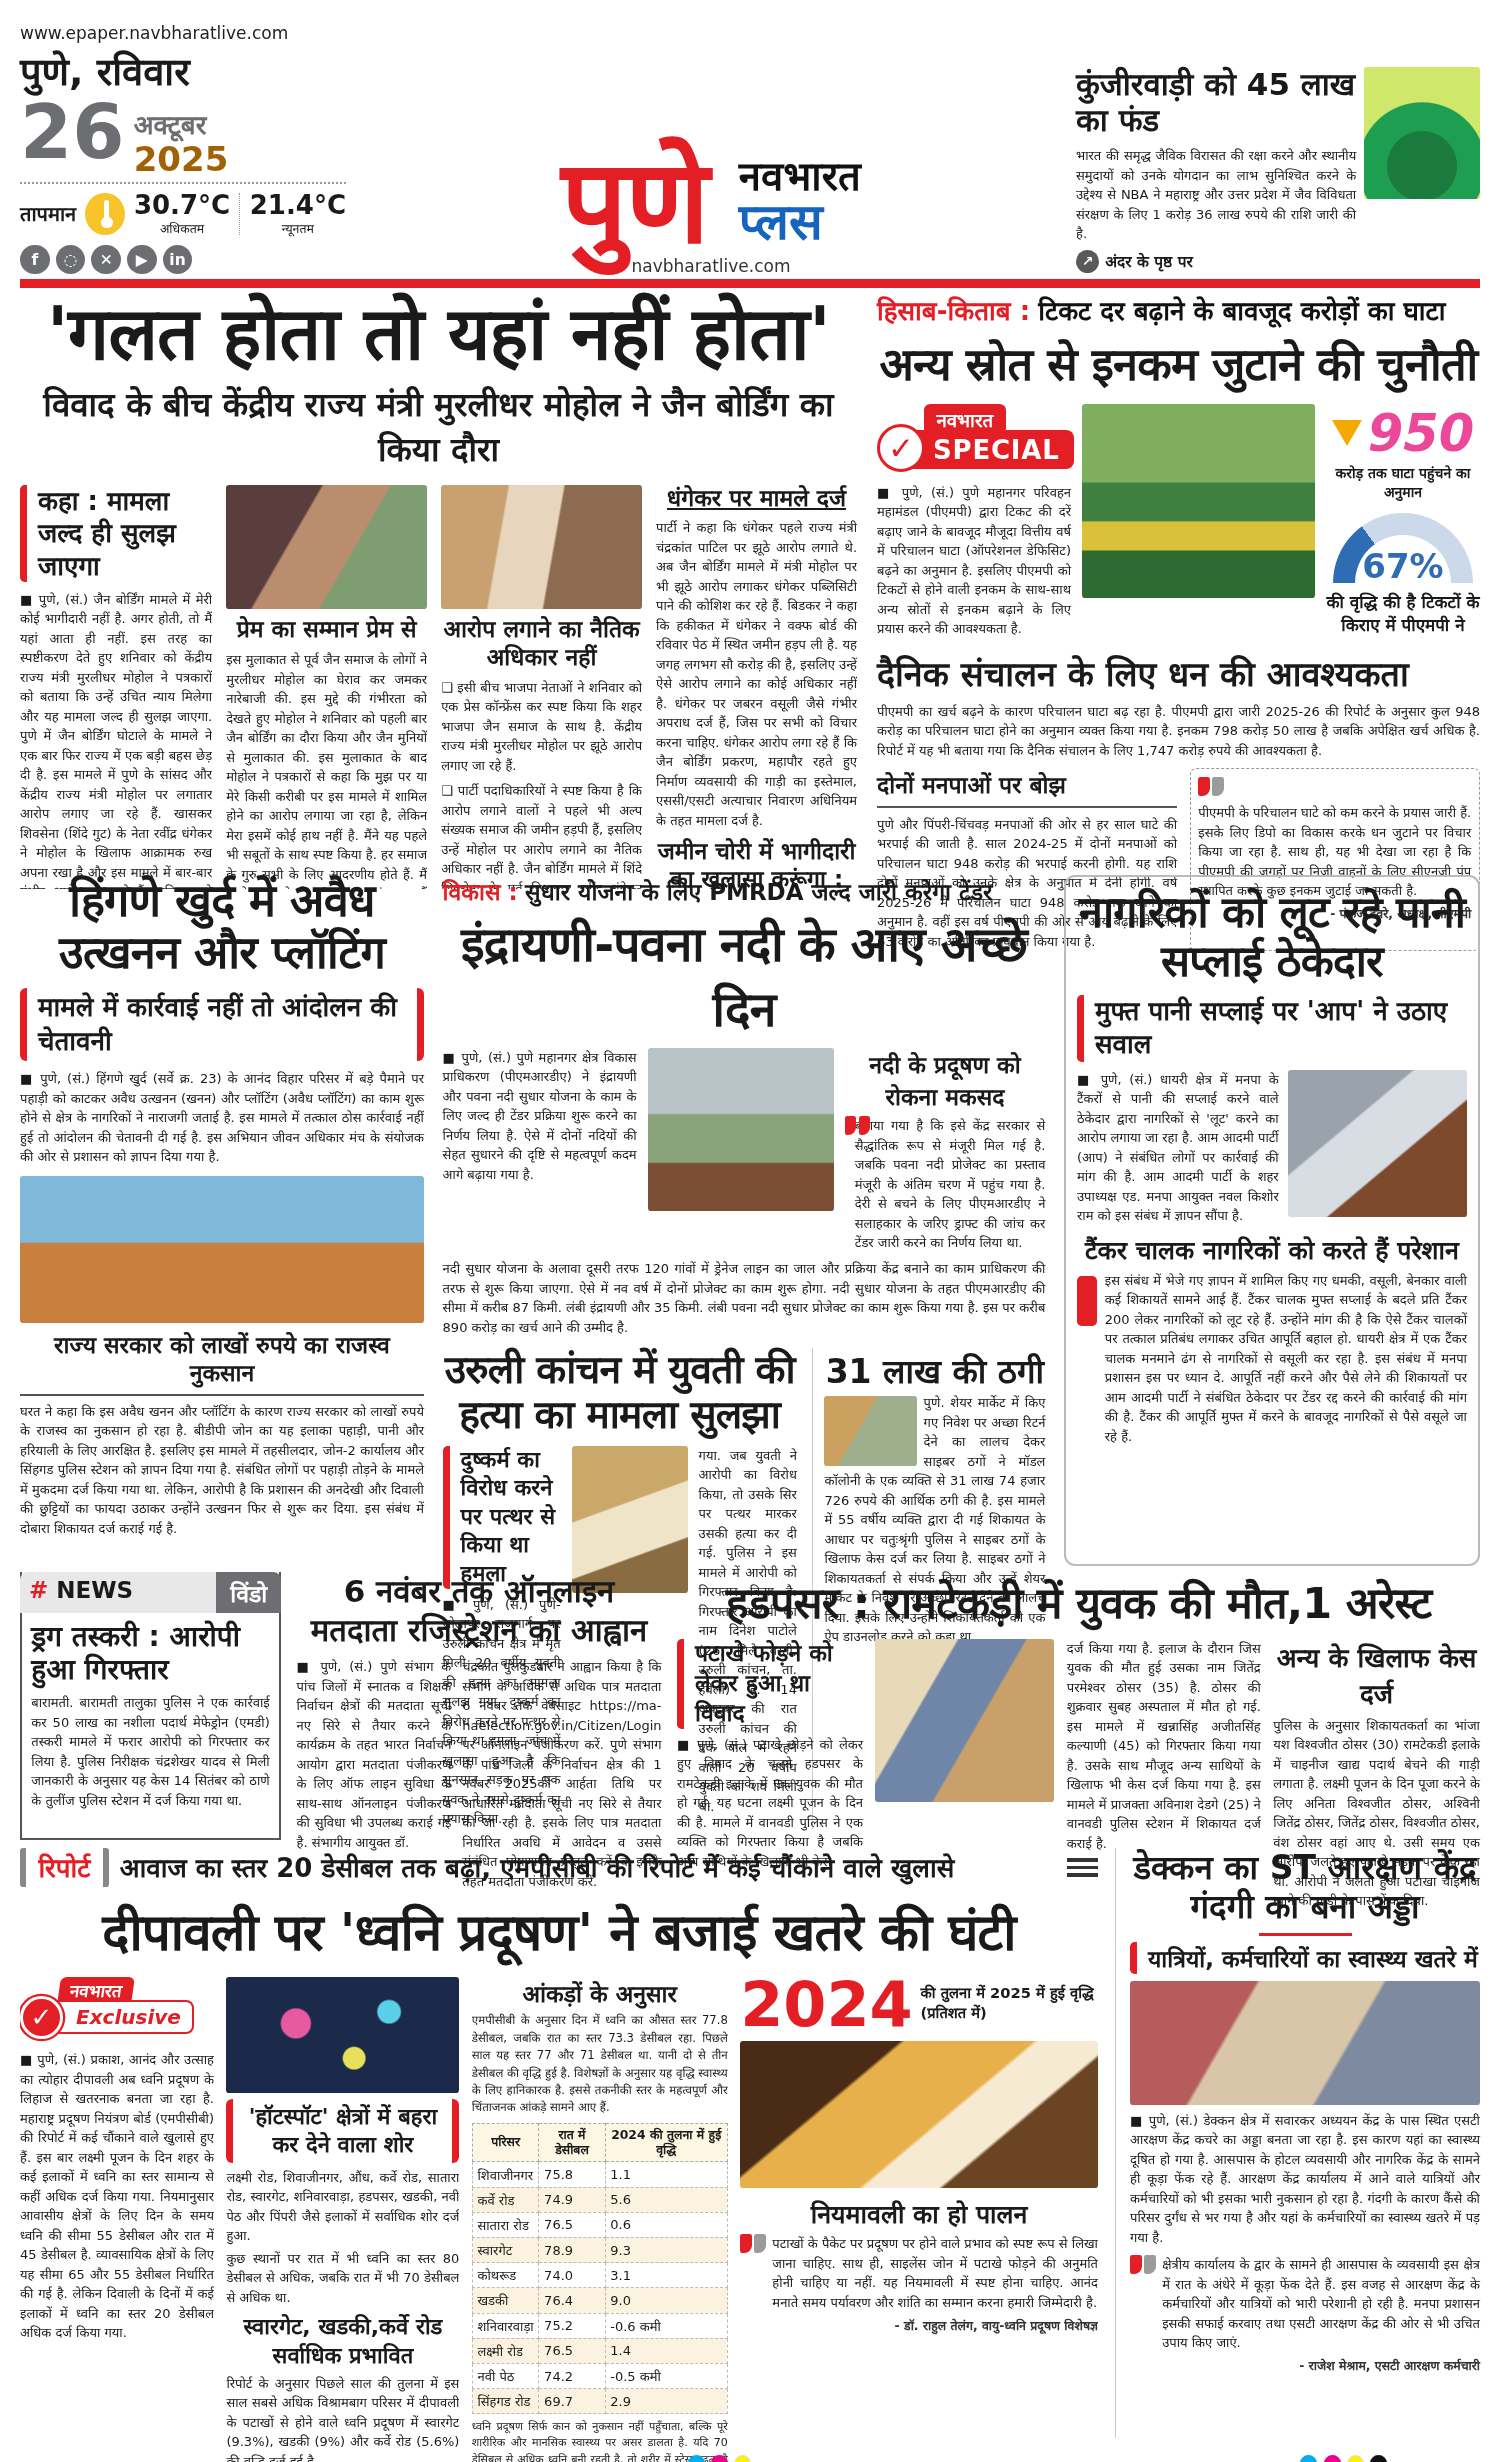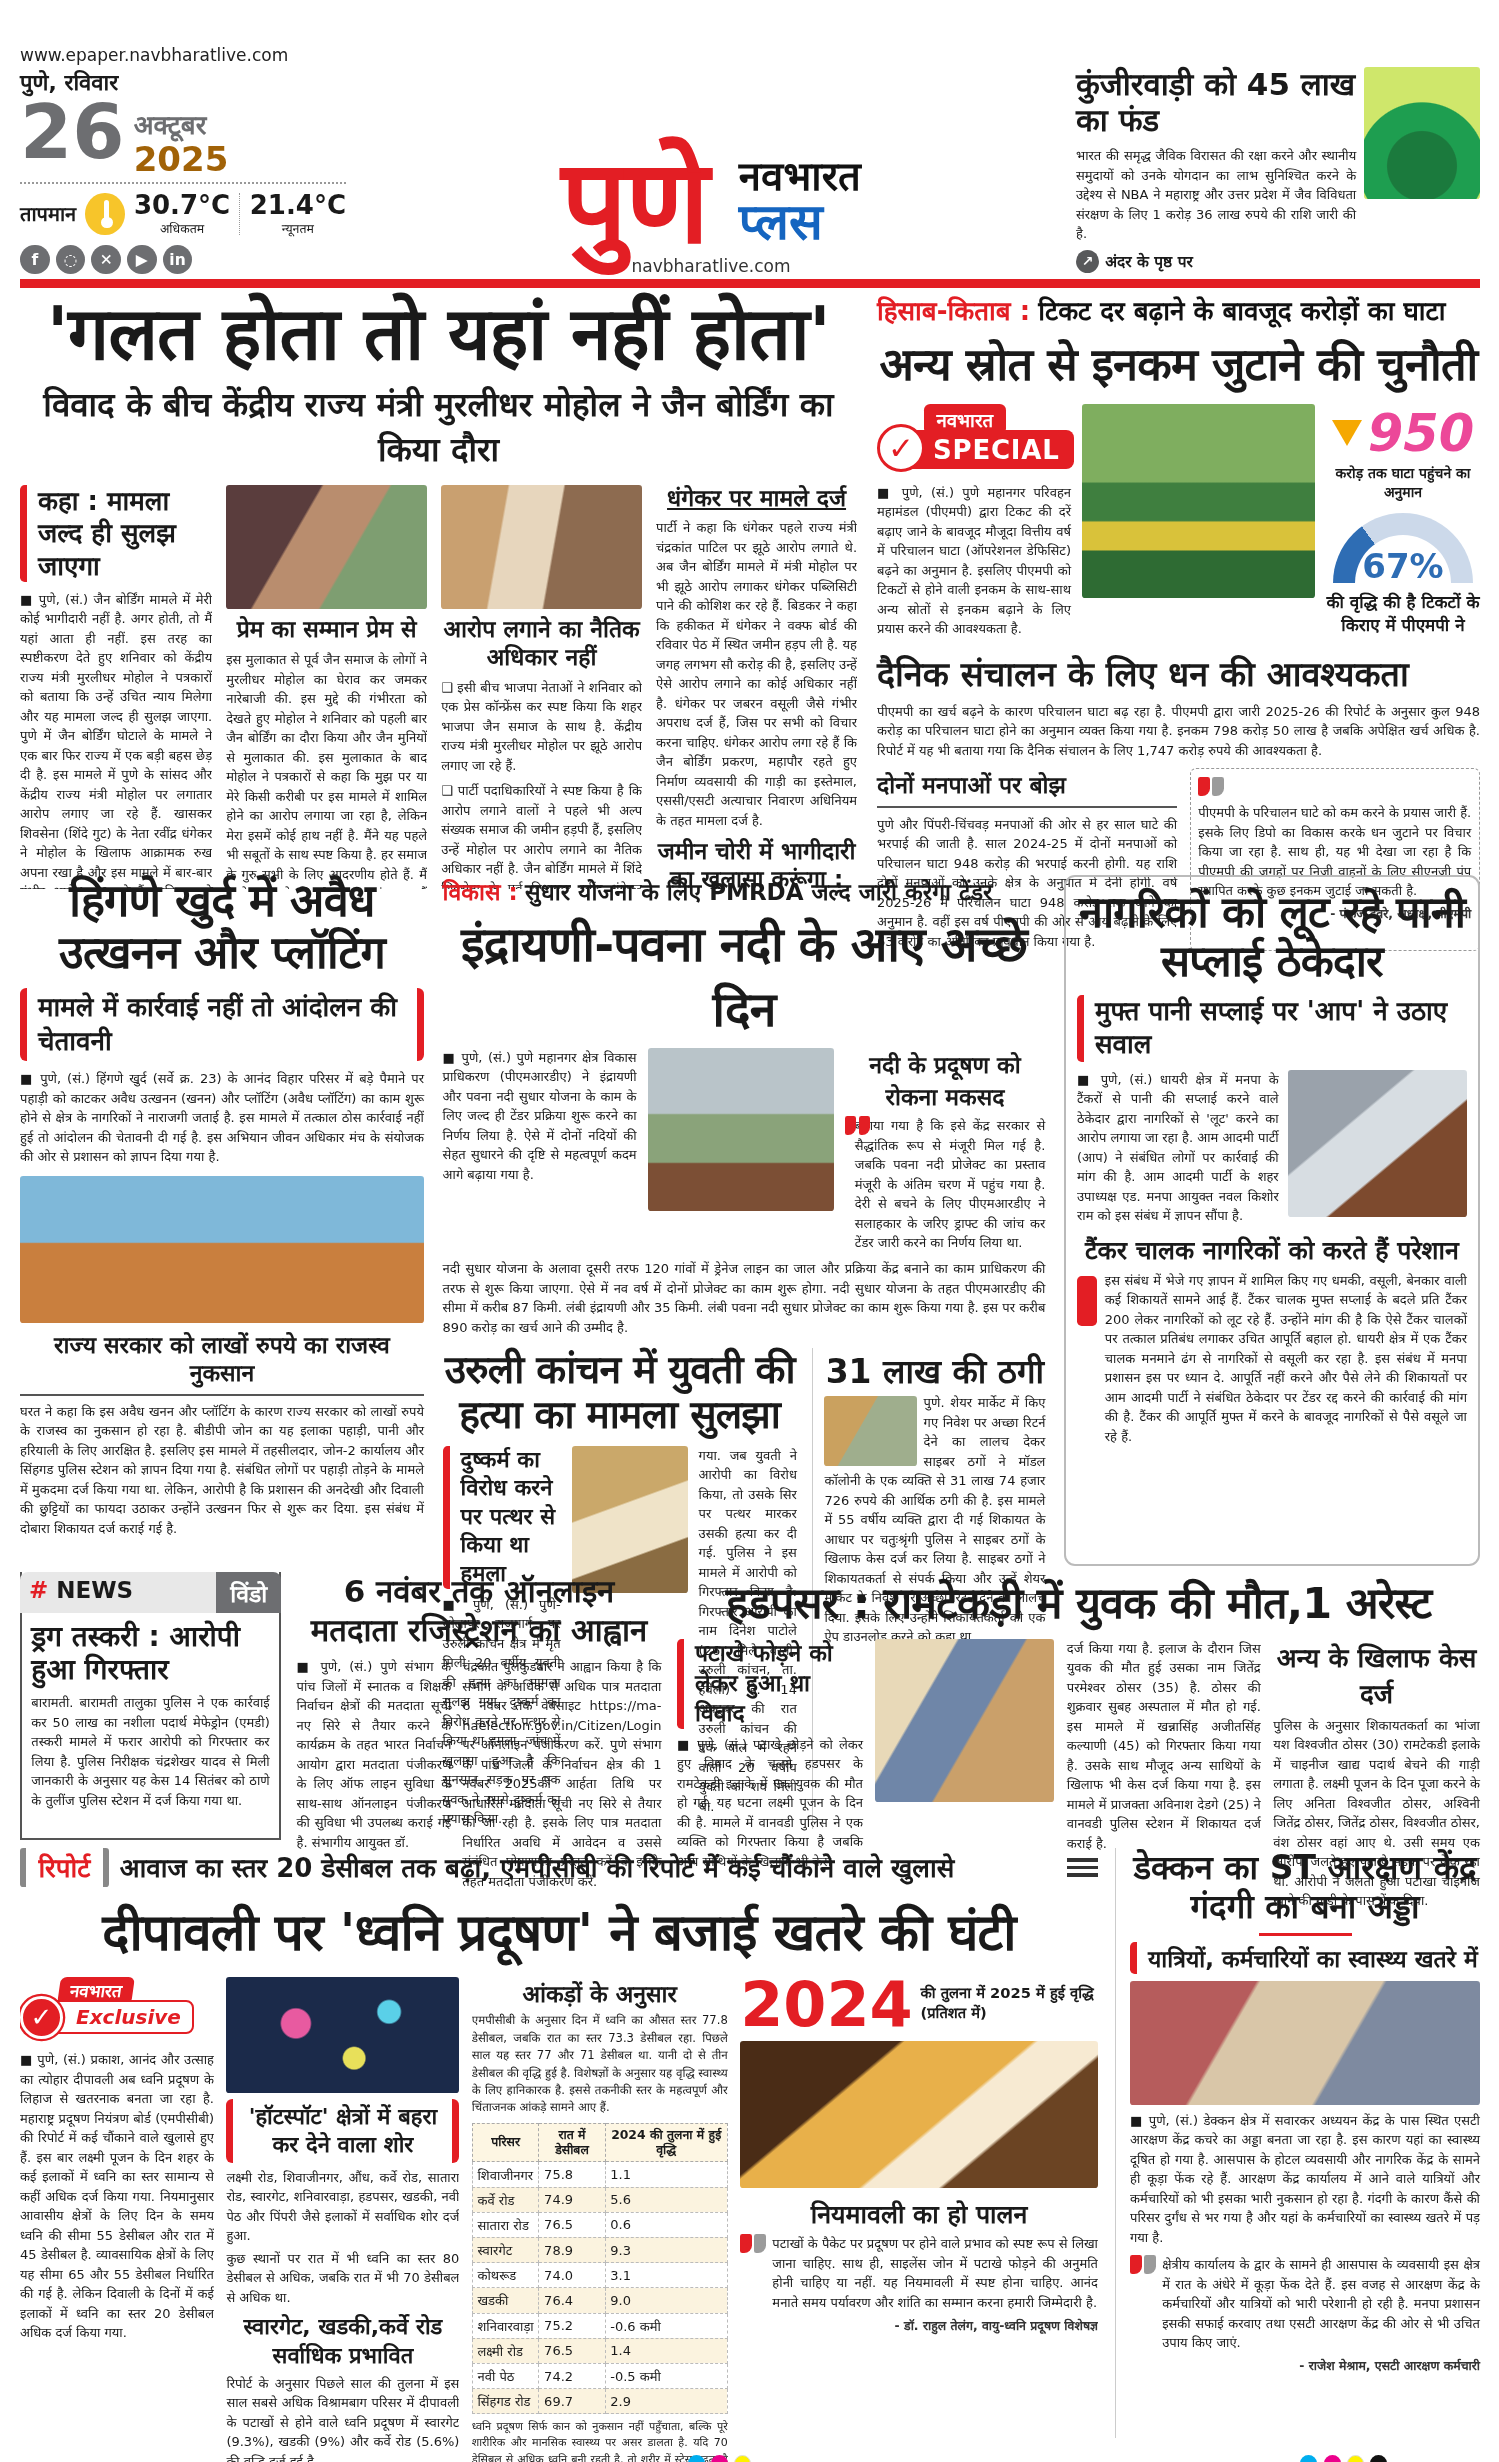--- a/index.html
+++ b/index.html
@@ -7,21 +7,21 @@
   body {
     width:1500px; height:2462px; position:relative; overflow:hidden;
     font-family:"DejaVu Sans","Liberation Sans",sans-serif; color:#1a1a1a;
   }
   .page { width:1500px; height:2462px; padding:0 20px; position:relative; }
 
   
   .header { height:279px; display:flex; align-items:flex-end; gap:23px; padding-top:31px; }
   .hd-left { width:326px; padding-bottom:4.7px; }
   .hd-url { font-size:17px; color:#222; }
-  .hd-cityday { font-size:22px; font-weight:700; margin-top:1.6px; }
+  .hd-cityday { font-size:38px; font-weight:700; margin-top:1.6px; }
   .hd-date { display:flex; align-items:flex-start; gap:9.3px; margin-top:3.1px; }
   .hd-daynum { font-size:75px; font-weight:800; color:#6d6e71; line-height:0.9; }
   .hd-monthyear { padding-top:6.2px; }
   .hd-month { font-size:26px; font-weight:700; color:#6d6e71; }
   .hd-year { font-size:34px; font-weight:800; color:#a16207; line-height:1; }
   .hd-dotline { border-top:2.3px dotted #999; margin:6.2px 0; }
   .hd-weather { display:flex; align-items:center; gap:9.3px; }
   .wx-label { font-size:20px; font-weight:700; }
   .wx-icon { width:42px; height:42px; border-radius:50%; background:#f7c52a; position:relative; }
   .wx-icon .tube { position:absolute; left:18.6px; top:7px; width:5.4px; height:20px; background:#fff; border-radius:3.1px; }

